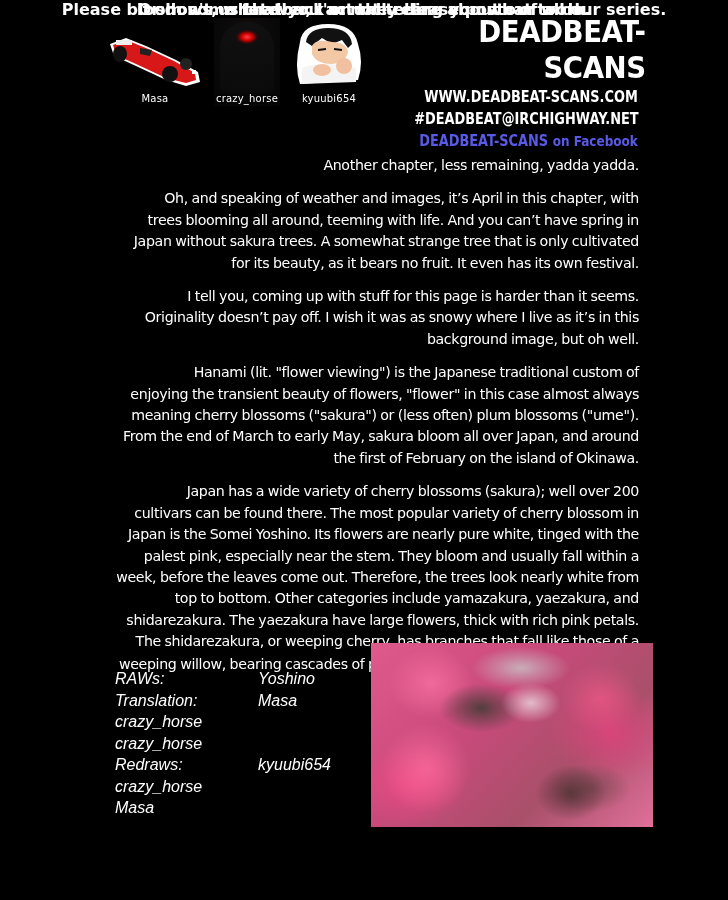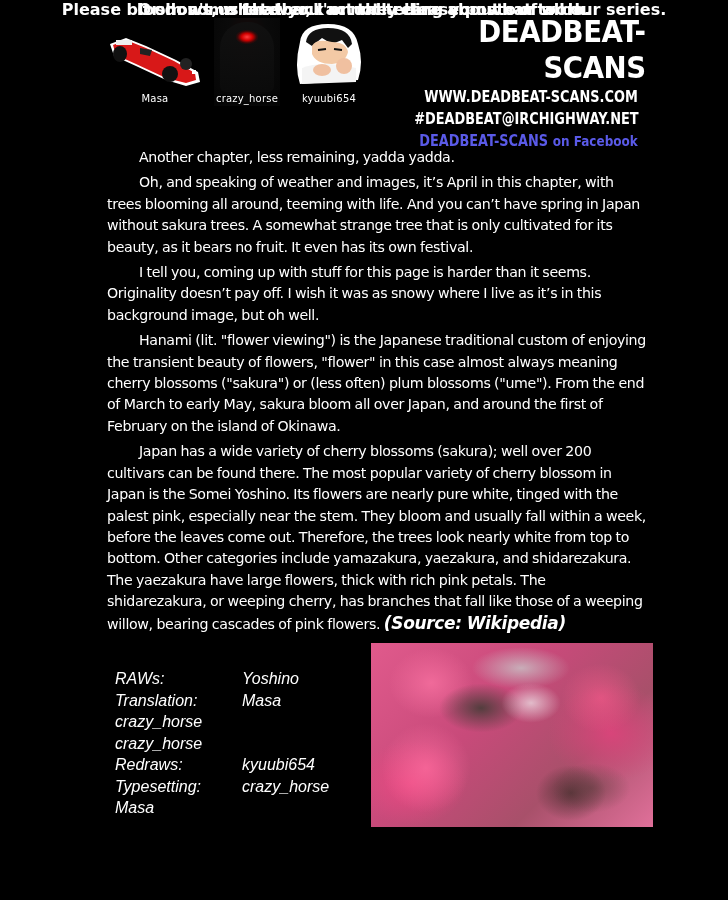--- a/index.html
+++ b/index.html
@@ -31,27 +31,27 @@
                   line-height:36px; color:#fff; transform:scaleX(0.92); transform-origin:center; }
   .brand .line { font-family:"DejaVu Sans", sans-serif; font-weight:bold; font-size:15px; line-height:22px;
                  color:#fff; transform:scaleX(0.86); transform-origin:center; }
   .brand .fb { color:#5a5ae8; }
   .brand .fb .small { font-size:14px; }
 
   
   .article { position:absolute; left:103px; top:143px; width:548px;
              font-family:"DejaVu Sans", sans-serif; font-size:14.2px; line-height:21.4px; color:#fff;
              letter-spacing:-0.35px; word-spacing:-0.5px; }
-  .article p { margin:4px; text-indent:32px; }
+  .article p { margin:12px; text-indent:32px;text-align:right; }
   .article .src { font-weight:bold; font-style:italic; font-size:17px; }
 
   
   .credits { position:absolute; left:115px; top:668px; font-family:"Liberation Sans", sans-serif;
              font-style:italic; font-size:16px; line-height:21.5px; color:#fff; }
-  .credits .row { display:flex; }
+  .credits .row { display:flex;gap:16px; }
   .credits .role { width:127px; }
 
   
   .photo { position:absolute; left:371px; top:643px; width:282px; height:184px; overflow:hidden;
            background:
              radial-gradient(ellipse 60px 35px at 110px 65px, rgba(70,60,55,0.9), transparent 70%),
              radial-gradient(ellipse 70px 30px at 150px 25px, rgba(200,190,195,0.85), transparent 70%),
              radial-gradient(ellipse 50px 40px at 200px 150px, rgba(70,45,45,0.8), transparent 70%),
              radial-gradient(ellipse 80px 60px at 40px 140px, #e84a82, transparent 70%),
              radial-gradient(ellipse 90px 70px at 240px 90px, #d8457a, transparent 70%),
@@ -130,21 +130,20 @@
       <span>crazy_horse</span>
     </div>
   <div class="row">
       <span>crazy_horse</span>
     </div>
   <div class="row">
       <span class="role">Redraws:</span>
       <span>kyuubi654</span>
     </div>
   <div class="row">
-      <span class="role">Typesetting:</span>
       <span>crazy_horse</span>
     </div>
   <div class="row">
       <span>Masa</span>
     </div>
 </div>
 
 <div class="photo">
   <div class="speck" style="left:130px;top:40px;width:60px;height:40px;background:radial-gradient(ellipse, rgba(240,235,238,0.7), transparent 70%);"></div>
   <div class="speck" style="left:180px;top:120px;width:80px;height:50px;background:radial-gradient(ellipse, rgba(90,60,60,0.55), transparent 70%);"></div>

